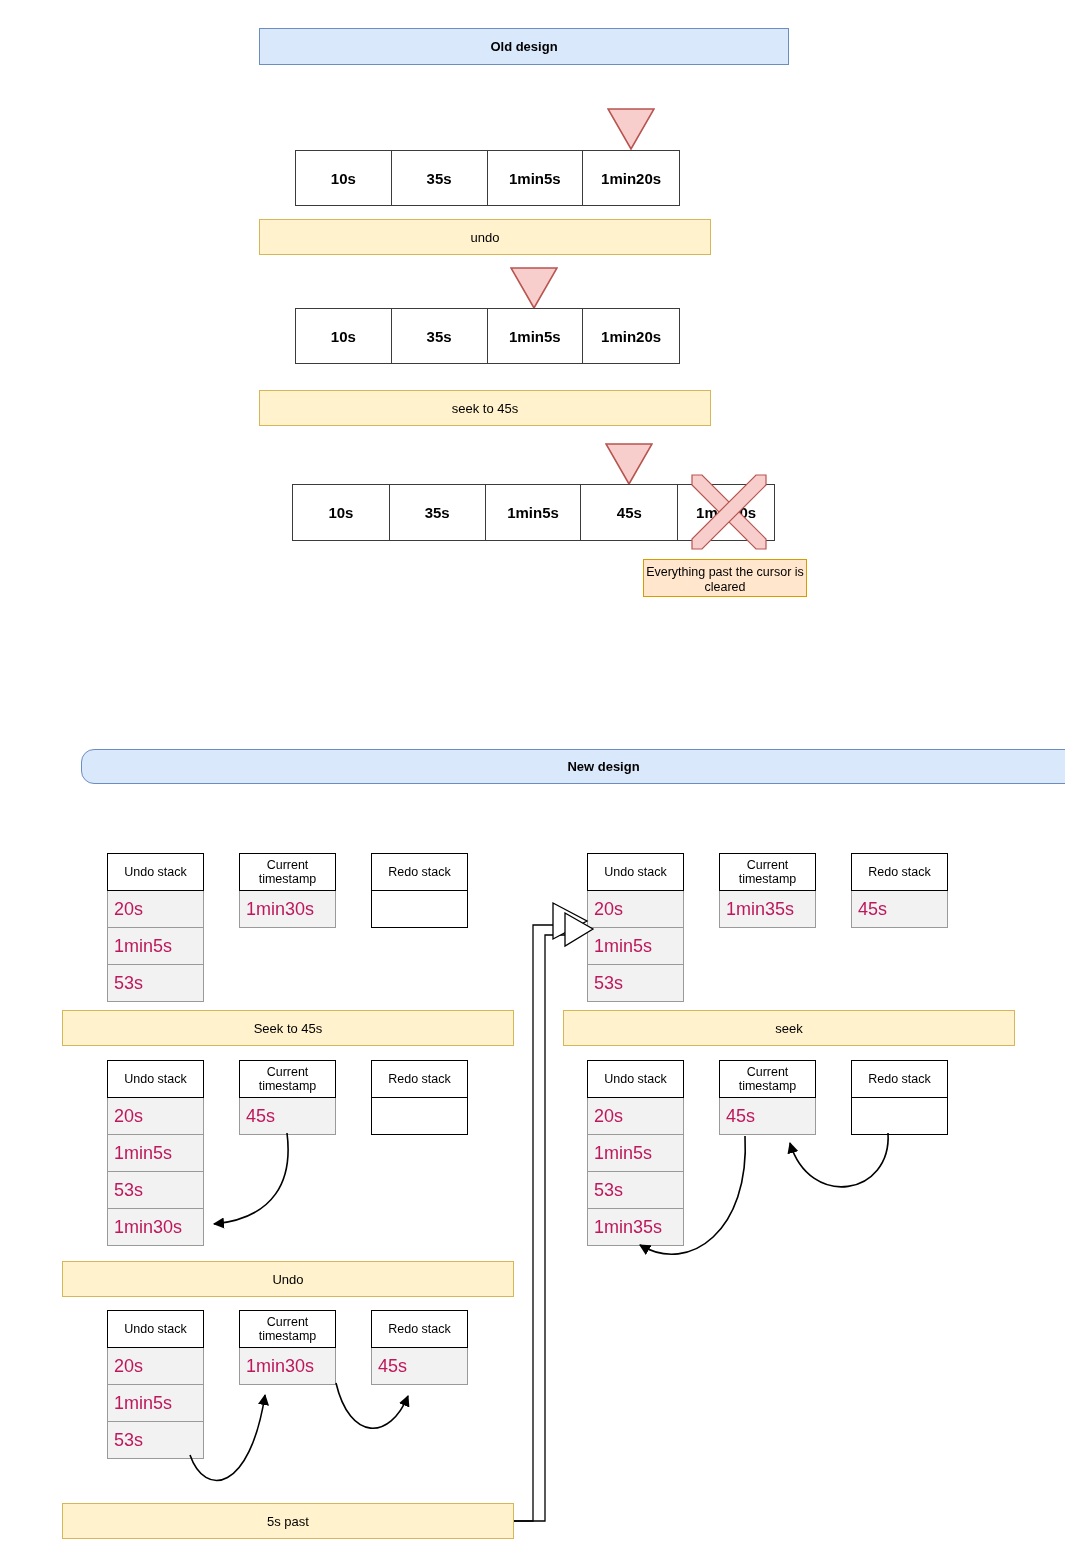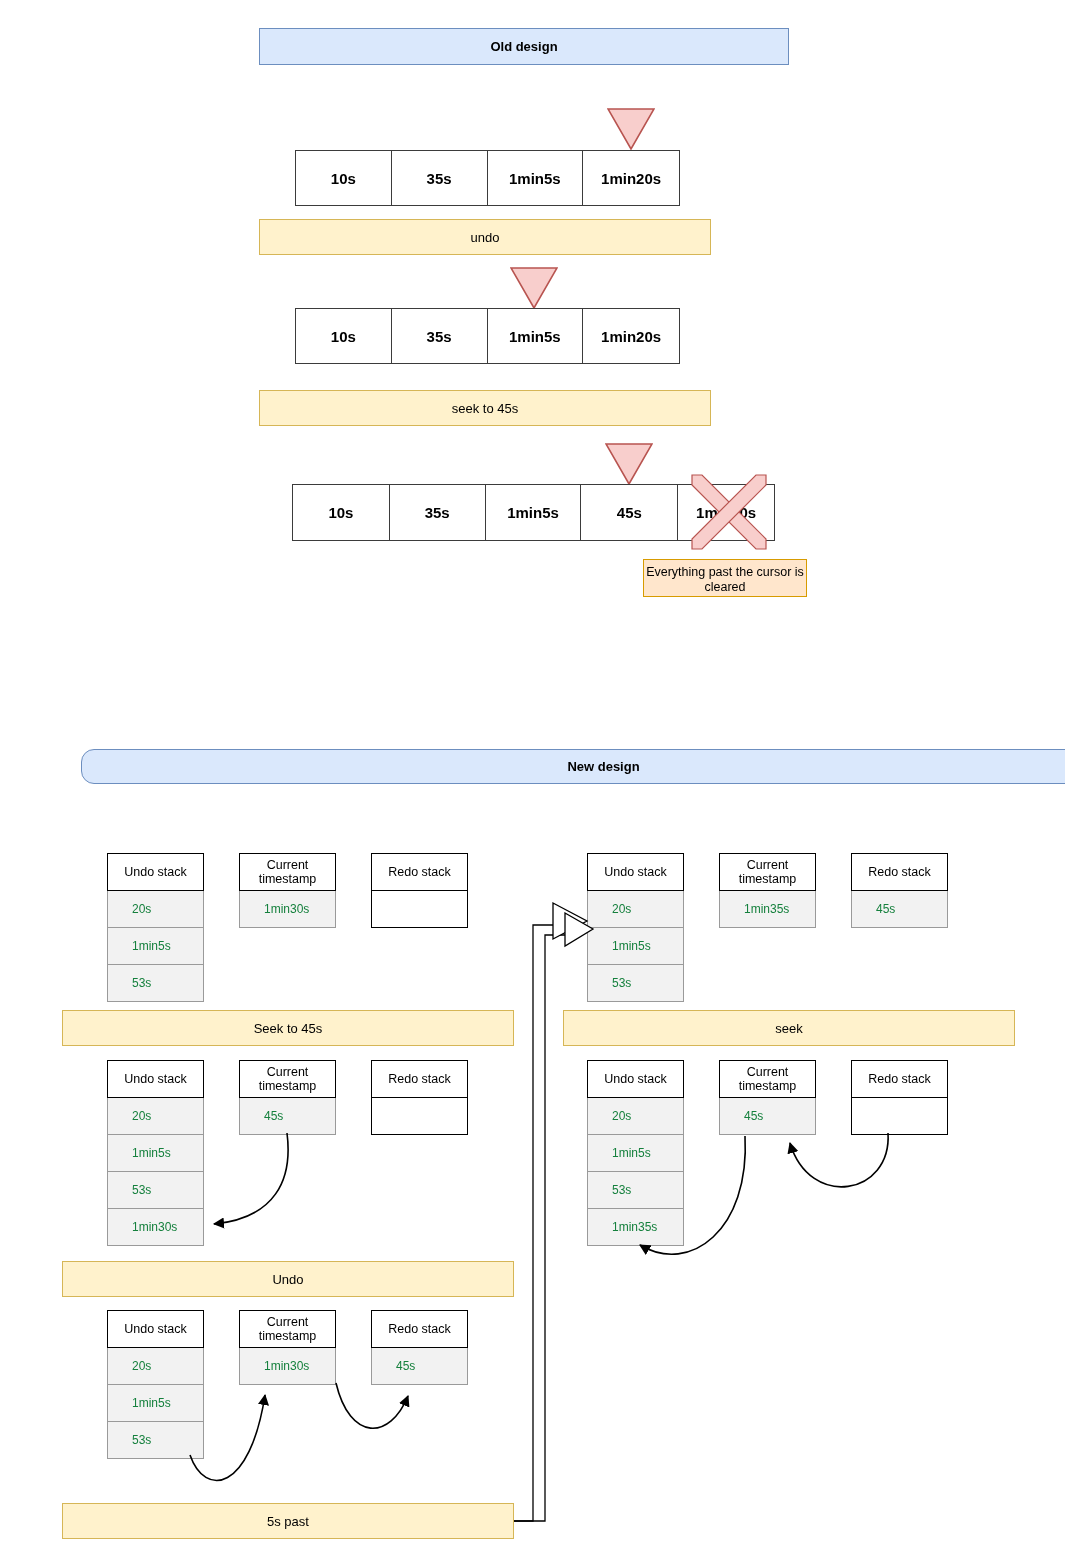--- a/index.html
+++ b/index.html
@@ -33,21 +33,21 @@
            display:flex;align-items:center;justify-content:center;
            text-align:center;font-size:12.5px;line-height:1.25;color:#000;}
 
   
   .stack{display:flex;flex-direction:column;}
   .stack-head{border:1.4px solid #000;background:#ffffff;
               display:flex;align-items:center;justify-content:center;
               text-align:center;font-size:12.5px;line-height:1.15;color:#000;}
   .stack-cell{border:1.2px solid #9a9a9a;border-top-width:0;background:#f2f2f2;
               display:flex;align-items:center;
-              padding-left:24px;font-size:12px;color:#15803d;}
+              padding-left:6px;font-size:18px;color:#be185d;}
   .stack-cell.empty-white{background:#ffffff;border:1.4px solid #000;border-top-width:0;}
 
   .connector{position:absolute;left:0;top:0;width:1065px;height:1557px;
              pointer-events:none;overflow:visible;}
 </style>
 </head>
 <body>
 
 <div class="abs banner" style="left:259px;top:28px;width:530px;height:37px;text-align:center;">
   <span>Old design</span>

